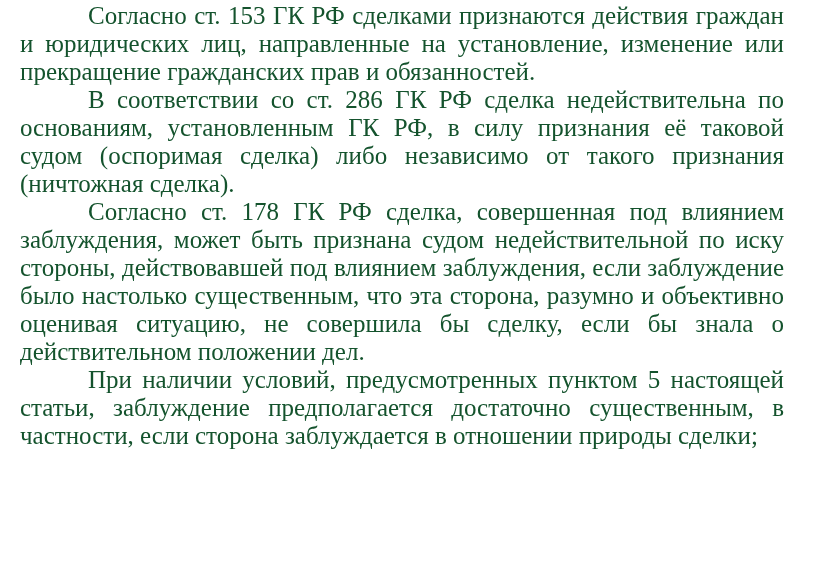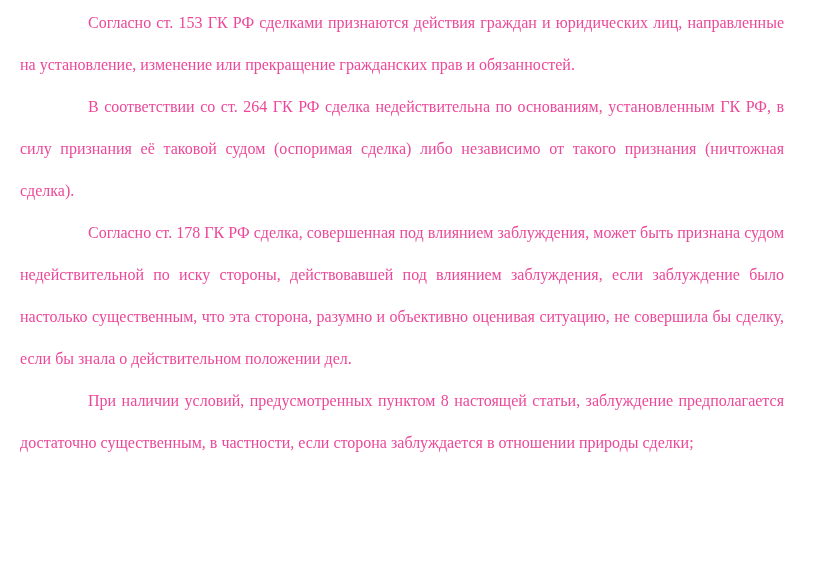--- a/index.html
+++ b/index.html
@@ -12,32 +12,32 @@
       height: 586px;
       overflow: hidden;
       position: relative;
     }
     .doc {
       position: absolute;
       left: 20px;
       top: 2px;
       width: 764px;
       font-family: "Liberation Serif", "DejaVu Serif", serif;
-      font-size: 16px;
-      line-height: 42px;
-      color: #ec4899;
+      font-size: 25px;
+      line-height: 28px;
+      color: #14532d;
     }
     .para {
       margin: 0;
       text-indent: 68px;
       text-align: justify;
       text-align-last: left;
     }
   </style>
 </head>
 <body>
 
 <div class="doc">
   <p class="para">Согласно ст. 153 ГК РФ сделками признаются действия граждан и юридических лиц, направленные на установление, изменение или прекращение гражданских прав и обязанностей.</p>
-  <p class="para">В соответствии со ст. 264 ГК РФ сделка недействительна по основаниям, установленным ГК РФ, в силу признания её таковой судом (оспоримая сделка) либо независимо от такого признания (ничтожная сделка).</p>
+  <p class="para">В соответствии со ст. 286 ГК РФ сделка недействительна по основаниям, установленным ГК РФ, в силу признания её таковой судом (оспоримая сделка) либо независимо от такого признания (ничтожная сделка).</p>
   <p class="para">Согласно ст. 178 ГК РФ сделка, совершенная под влиянием заблуждения, может быть признана судом недействительной по иску стороны, действовавшей под влиянием заблуждения, если заблуждение было настолько существенным, что эта сторона, разумно и объективно оценивая ситуацию, не совершила бы сделку, если бы знала о действительном положении дел.</p>
-  <p class="para">При наличии условий, предусмотренных пунктом 8 настоящей статьи, заблуждение предполагается достаточно существенным, в частности, если сторона заблуждается в отношении природы сделки;</p>
+  <p class="para">При наличии условий, предусмотренных пунктом 5 настоящей статьи, заблуждение предполагается достаточно существенным, в частности, если сторона заблуждается в отношении природы сделки;</p>
 </div>
 
 </body></html>

